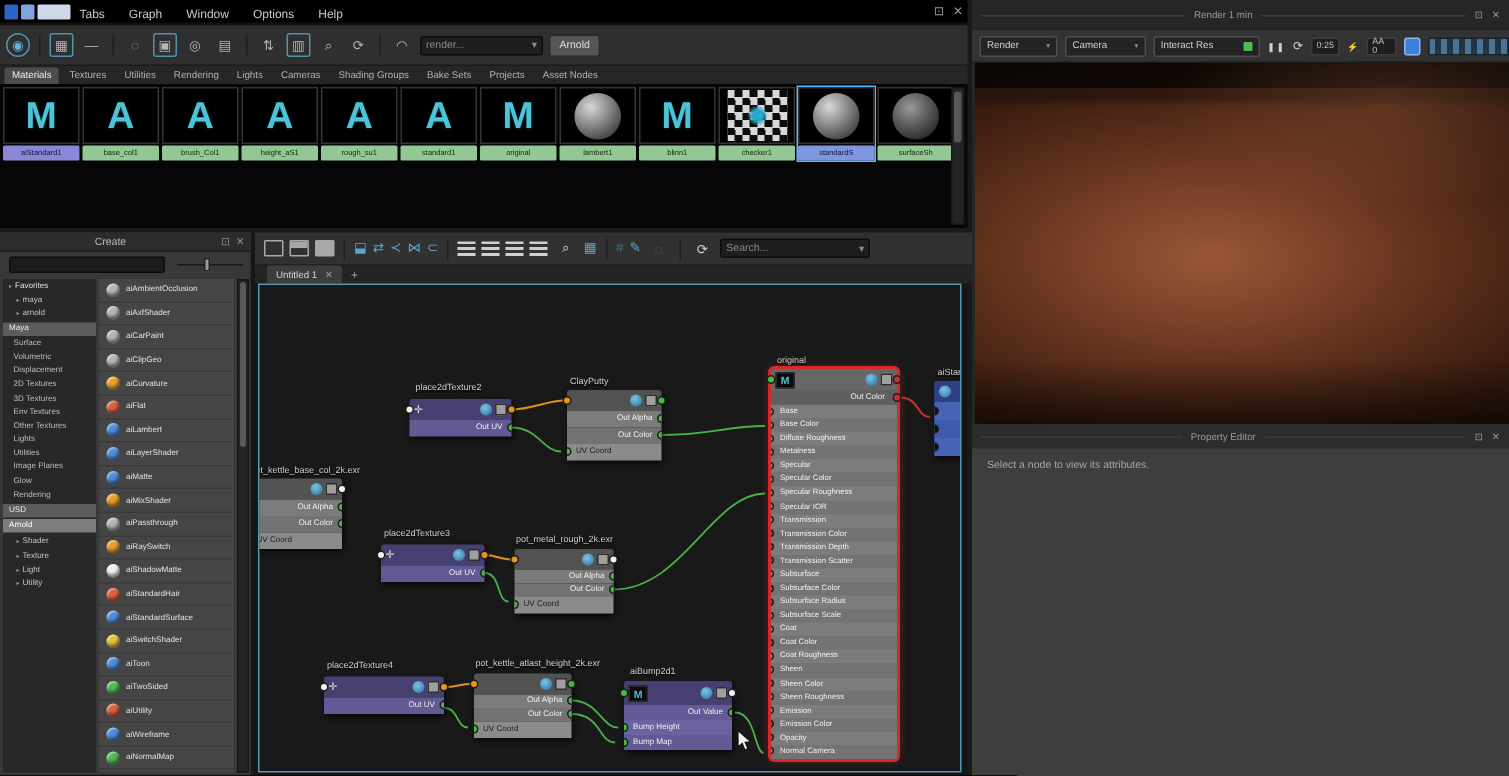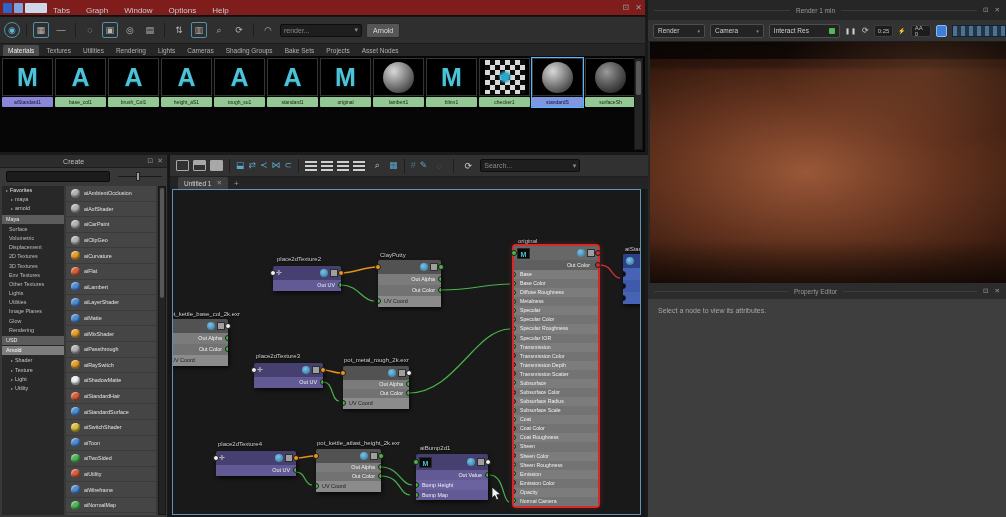--- a/index.html
+++ b/index.html
@@ -1,20 +1,20 @@
 <!DOCTYPE html>
 <html><head>
 <meta charset="utf-8">
 <style>
 *{margin:0;padding:0;box-sizing:border-box}
 html,body{background:#000}
 #root{position:relative;width:1006px;height:517px;background:#161616;font-family:"Liberation Sans",sans-serif;overflow:hidden}
 .abs{position:absolute}
 
-#menubar{left:0;top:0;width:648px;height:16px;background:#7f1d1d;display:flex;align-items:center;border-bottom:1px solid #101010}
+#menubar{left:0;top:0;width:648px;height:16px;background:#000000;display:flex;align-items:center;border-bottom:1px solid #101010}
 .logoblk{display:flex;gap:2px;margin:0 6px 0 3px}
 .logoblk i{display:block;width:9px;height:10px;background:#2e63c9;border-radius:1px}
 .logoblk i:nth-child(2){background:#7ea4e0}.logoblk i:nth-child(3){background:#cfd8e8;width:22px}
 .menu-item{font-size:8px;color:#c9c9c9;margin-right:16px;white-space:nowrap}
 .winicons{margin-left:auto;margin-right:6px;color:#9a9a9a;font-size:8px;display:flex;gap:6px}
 
 #toolbar{left:0;top:17px;width:648px;height:27px;background:#2f2f2f;border-bottom:1px solid #1b1b1b;display:flex;align-items:center;gap:4px;padding-left:4px}
 .tbico{width:16px;height:16px;border-radius:2px;display:flex;align-items:center;justify-content:center;font-size:9px;color:#b5b5b5}
 .tbsep{width:1px;height:14px;background:#1e1e1e;margin:0 2px}
 .searchbox{width:80px;height:13px;background:#1e1e1e;border:1px solid #0d0d0d;border-radius:2px;color:#8a8a8a;font-size:7px;display:flex;align-items:center;padding:0 3px;gap:2px}

